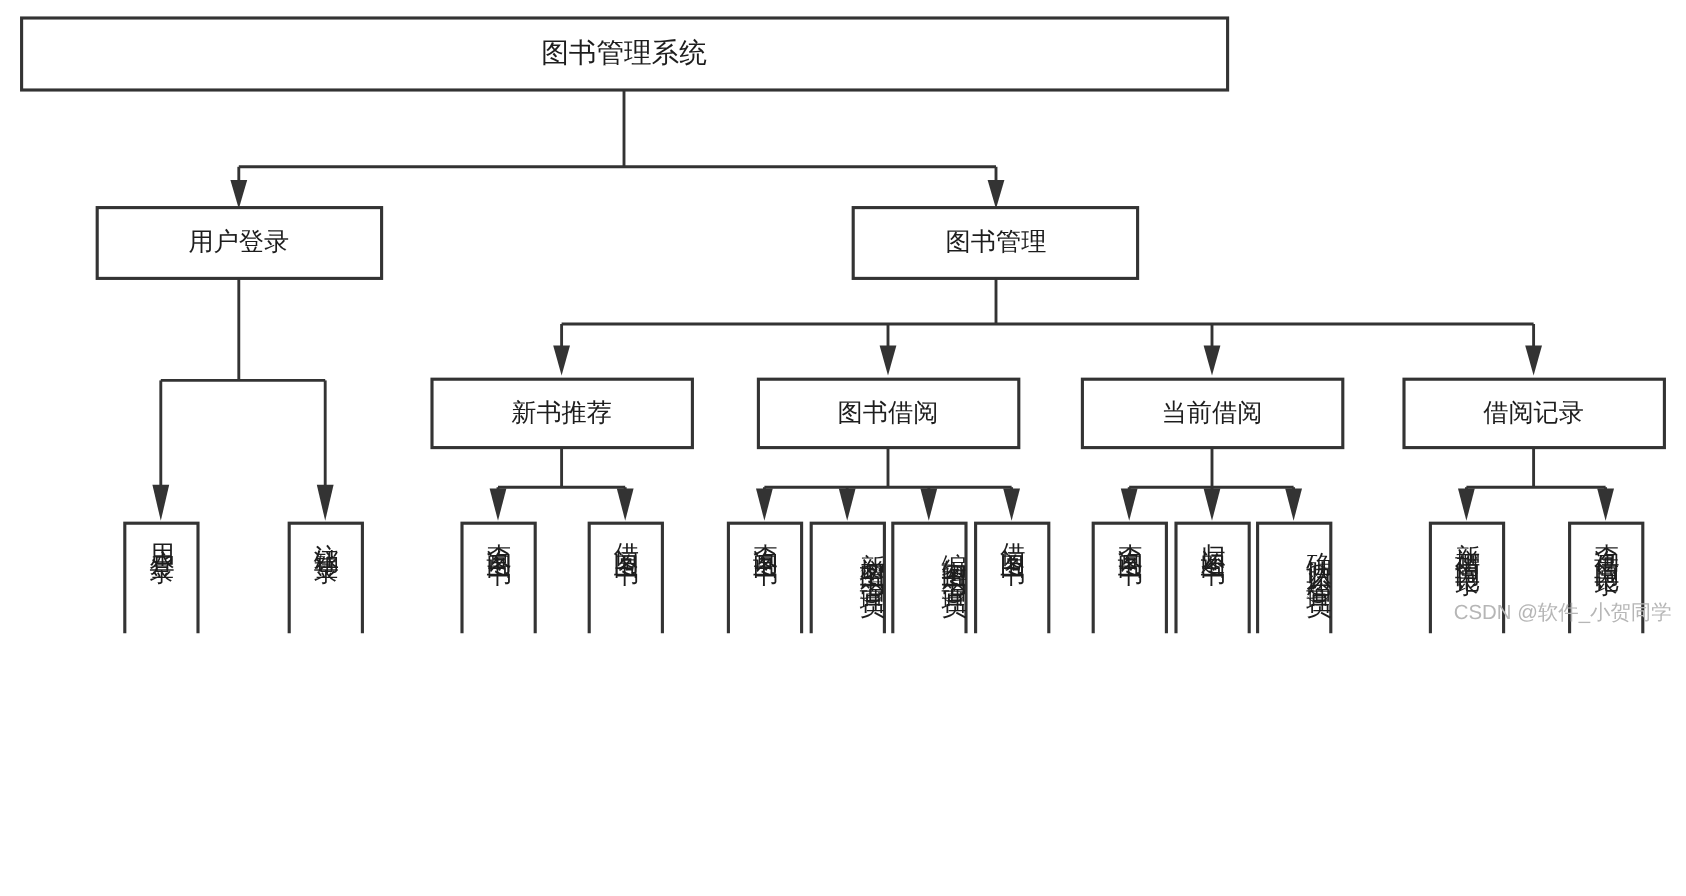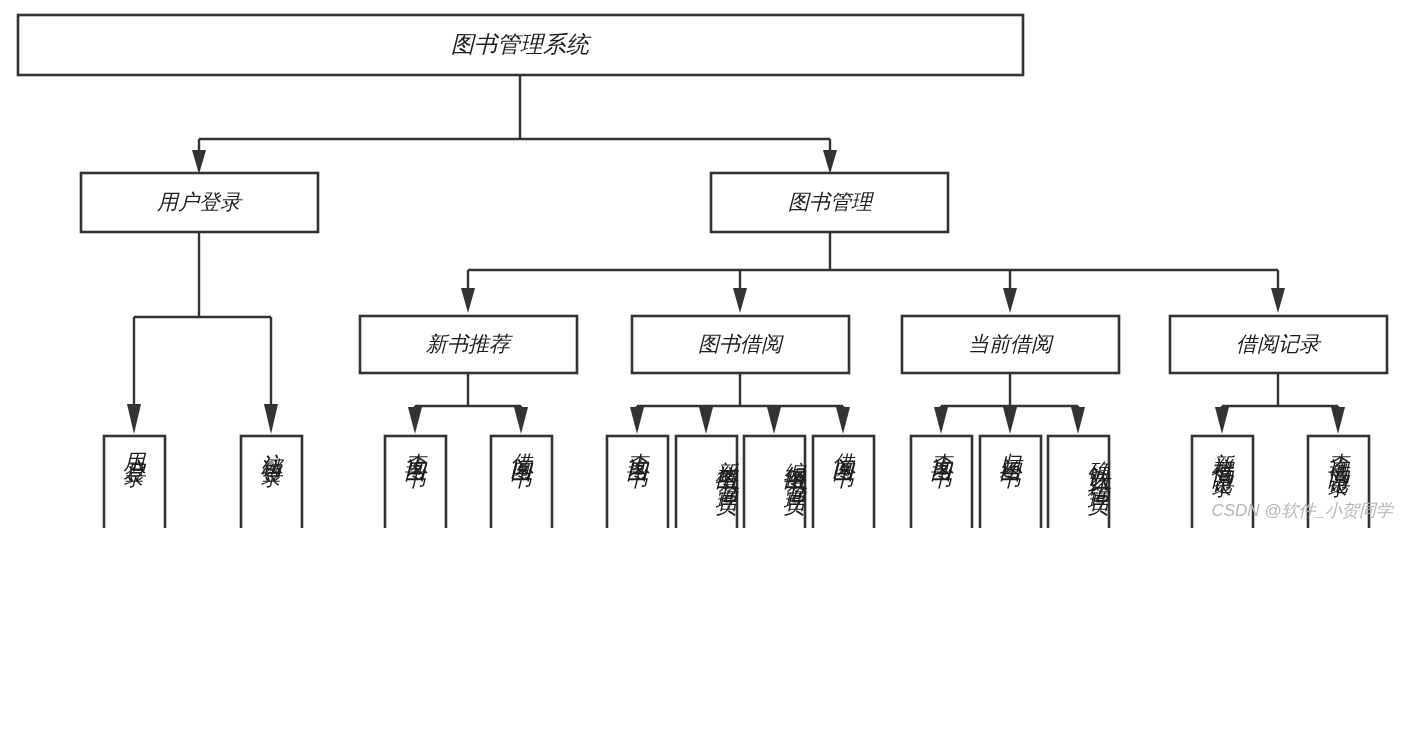--- a/index.html
+++ b/index.html
@@ -10,21 +10,20 @@
   }
   body {
     font-family: "Liberation Sans", "DejaVu Sans", sans-serif;
   }
   #diagram-root {
     position: relative;
     width: 1405px;
     height: 528px;
     background: #ffffff;
     overflow: hidden;
-    font-style: italic;
   }
   svg.diagram-canvas {
     position: absolute;
     top: 0;
     left: 0;
     width: 1405px;
     height: 747px;
     display: block;
   }
   .node-box {

